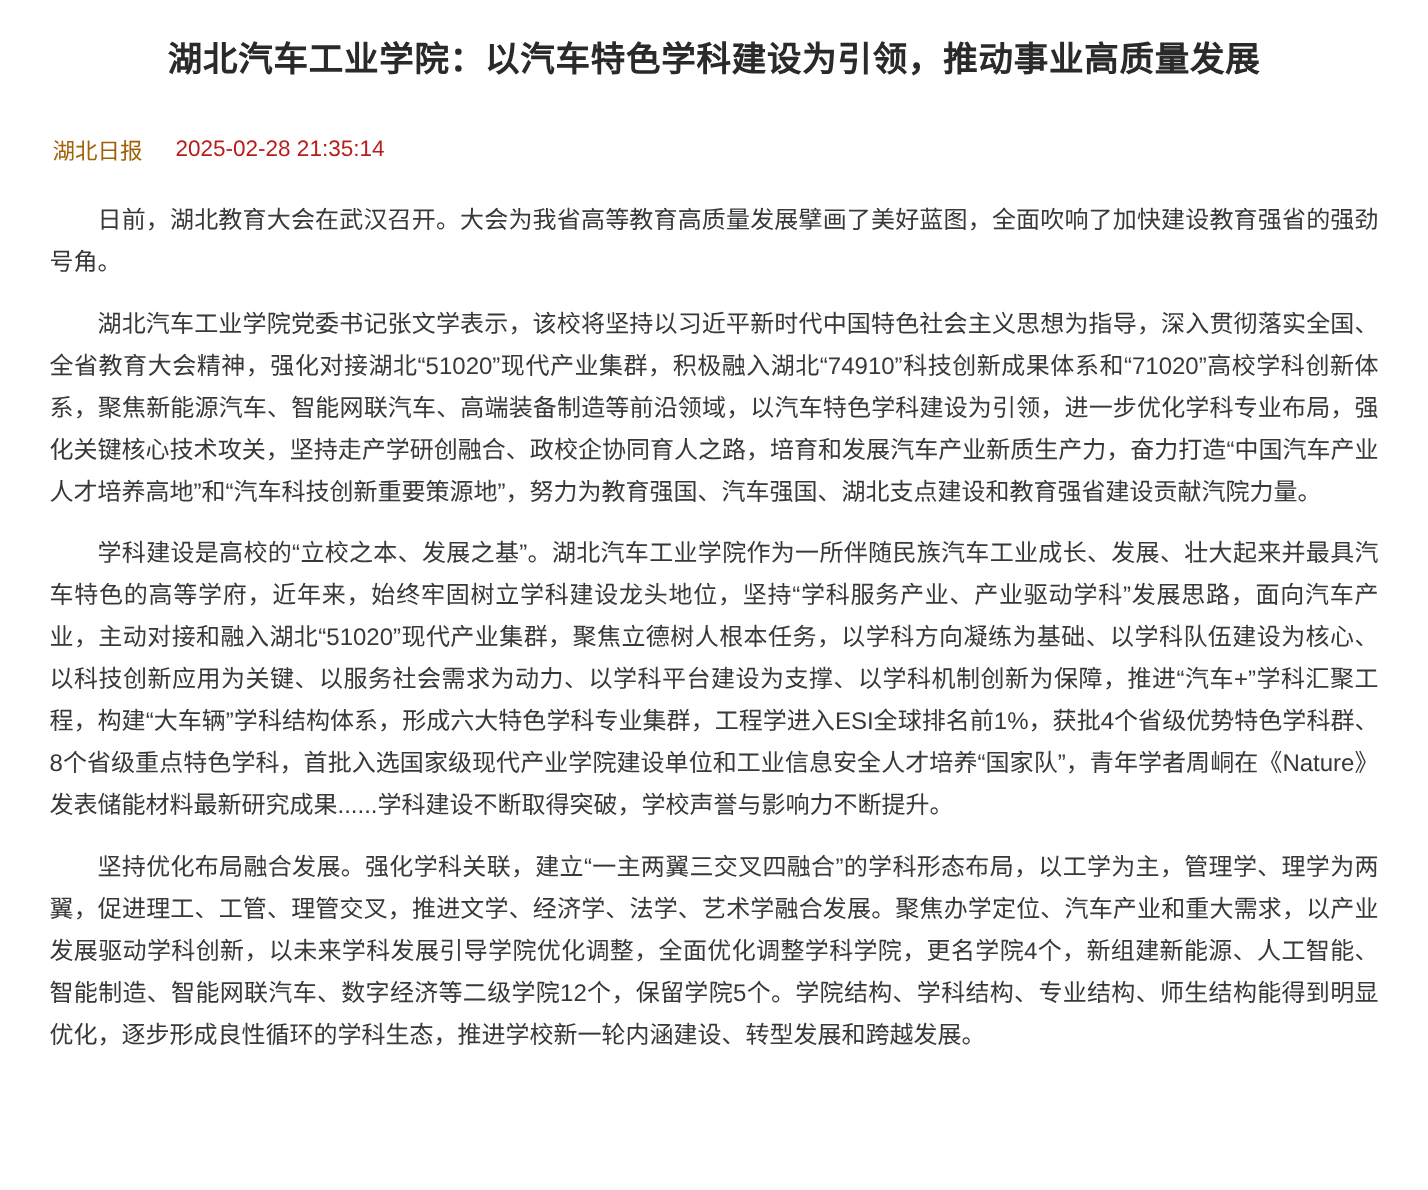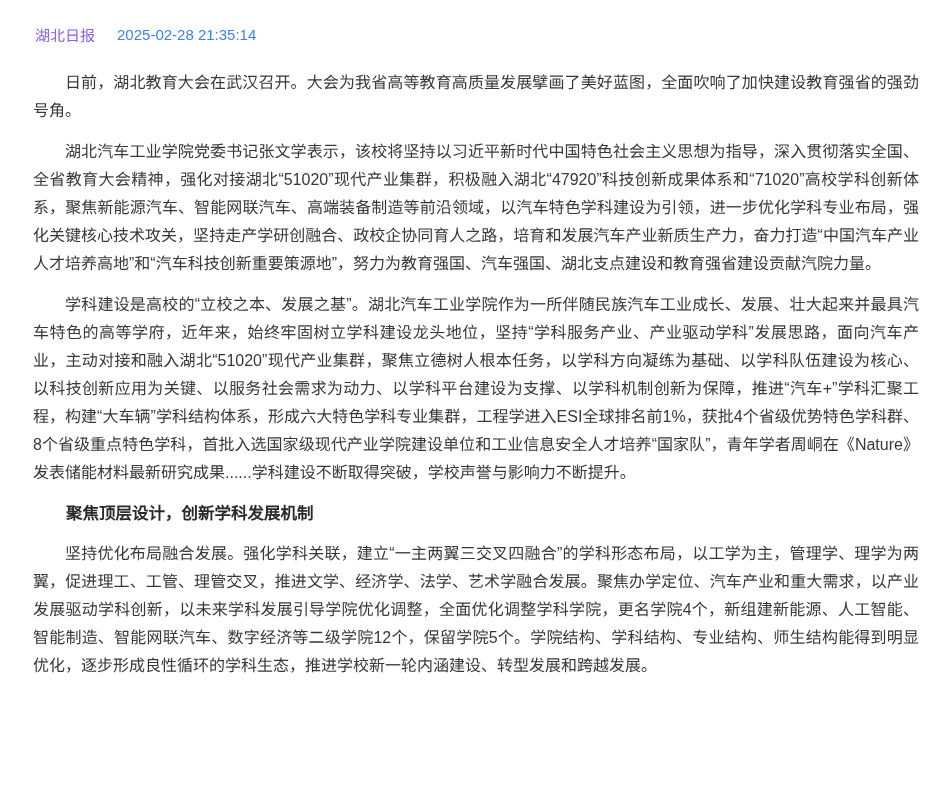--- a/index.html
+++ b/index.html
@@ -25,24 +25,24 @@
   }
   .meta-row {
     display: flex;
     align-items: center;
     font-size: 15px;
     color: #999999;
     margin: 0 0 24px 2px;
   }
   .meta-source {
     margin-right: 22px;
-    color: #8b5cf6;
+    color: #a16207;
   }
   .meta-time {
-    color: #3b82f6;
+    color: #b91c1c;
   }
   .article-body p {
     font-size: 16px;
     line-height: 28px;
     color: #383838;
     text-indent: 2em;
     text-align: justify;
     margin: 0 0 13px 0;
   }
   .article-subheading {
@@ -52,32 +52,32 @@
     text-indent: 2em;
     line-height: 26px;
     margin: 7px 0 14px 0;
   }
 </style>
 </head>
 <body>
 
 <div class="page">
 
+  <h1 class="article-title">湖北汽车工业学院：以汽车特色学科建设为引领，推动事业高质量发展</h1>
 
   <div class="meta-row">
     <span class="meta-source">湖北日报</span>
     <span class="meta-time">2025-02-28 21:35:14</span>
   </div>
 
   <div class="article-body">
     <p>日前，湖北教育大会在武汉召开。大会为我省高等教育高质量发展擘画了美好蓝图，全面吹响了加快建设教育强省的强劲号角。</p>
 
-    <p>湖北汽车工业学院党委书记张文学表示，该校将坚持以习近平新时代中国特色社会主义思想为指导，深入贯彻落实全国、全省教育大会精神，强化对接湖北“51020”现代产业集群，积极融入湖北“47920”科技创新成果体系和“71020”高校学科创新体系，聚焦新能源汽车、智能网联汽车、高端装备制造等前沿领域，以汽车特色学科建设为引领，进一步优化学科专业布局，强化关键核心技术攻关，坚持走产学研创融合、政校企协同育人之路，培育和发展汽车产业新质生产力，奋力打造“中国汽车产业人才培养高地”和“汽车科技创新重要策源地”，努力为教育强国、汽车强国、湖北支点建设和教育强省建设贡献汽院力量。</p>
+    <p>湖北汽车工业学院党委书记张文学表示，该校将坚持以习近平新时代中国特色社会主义思想为指导，深入贯彻落实全国、全省教育大会精神，强化对接湖北“51020”现代产业集群，积极融入湖北“74910”科技创新成果体系和“71020”高校学科创新体系，聚焦新能源汽车、智能网联汽车、高端装备制造等前沿领域，以汽车特色学科建设为引领，进一步优化学科专业布局，强化关键核心技术攻关，坚持走产学研创融合、政校企协同育人之路，培育和发展汽车产业新质生产力，奋力打造“中国汽车产业人才培养高地”和“汽车科技创新重要策源地”，努力为教育强国、汽车强国、湖北支点建设和教育强省建设贡献汽院力量。</p>
 
     <p>学科建设是高校的“立校之本、发展之基”。湖北汽车工业学院作为一所伴随民族汽车工业成长、发展、壮大起来并最具汽车特色的高等学府，近年来，始终牢固树立学科建设龙头地位，坚持“学科服务产业、产业驱动学科”发展思路，面向汽车产业，主动对接和融入湖北“51020”现代产业集群，聚焦立德树人根本任务，以学科方向凝练为基础、以学科队伍建设为核心、以科技创新应用为关键、以服务社会需求为动力、以学科平台建设为支撑、以学科机制创新为保障，推进“汽车+”学科汇聚工程，构建“大车辆”学科结构体系，形成六大特色学科专业集群，工程学进入ESI全球排名前1%，获批4个省级优势特色学科群、8个省级重点特色学科，首批入选国家级现代产业学院建设单位和工业信息安全人才培养“国家队”，青年学者周峒在《Nature》发表储能材料最新研究成果......学科建设不断取得突破，学校声誉与影响力不断提升。</p>
 
-    <h2 class="article-subheading">聚焦顶层设计，创新学科发展机制</h2>
 
 
     <p>坚持优化布局融合发展。强化学科关联，建立“一主两翼三交叉四融合”的学科形态布局，以工学为主，管理学、理学为两翼，促进理工、工管、理管交叉，推进文学、经济学、法学、艺术学融合发展。聚焦办学定位、汽车产业和重大需求，以产业发展驱动学科创新，以未来学科发展引导学院优化调整，全面优化调整学科学院，更名学院4个，新组建新能源、人工智能、智能制造、智能网联汽车、数字经济等二级学院12个，保留学院5个。学院结构、学科结构、专业结构、师生结构能得到明显优化，逐步形成良性循环的学科生态，推进学校新一轮内涵建设、转型发展和跨越发展。</p>
   </div>
 
 </div>
 
 </body></html>

